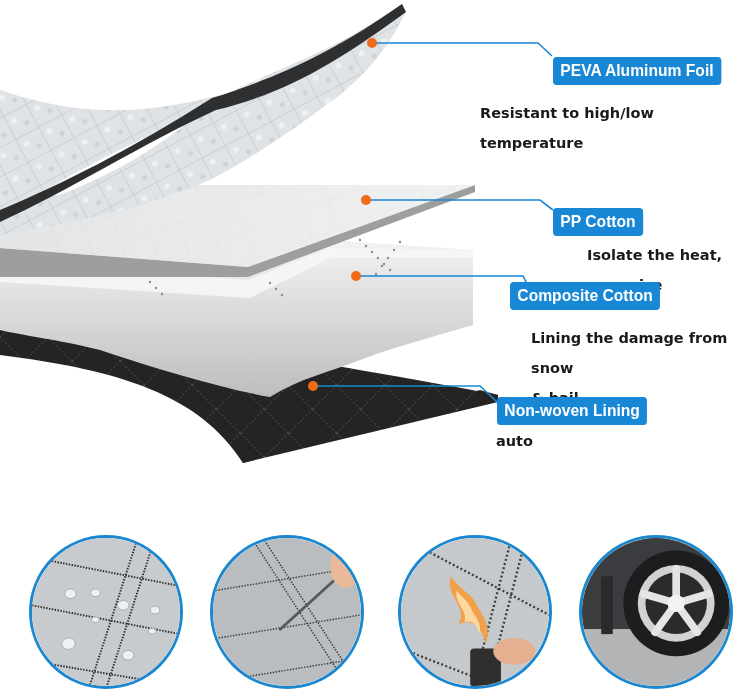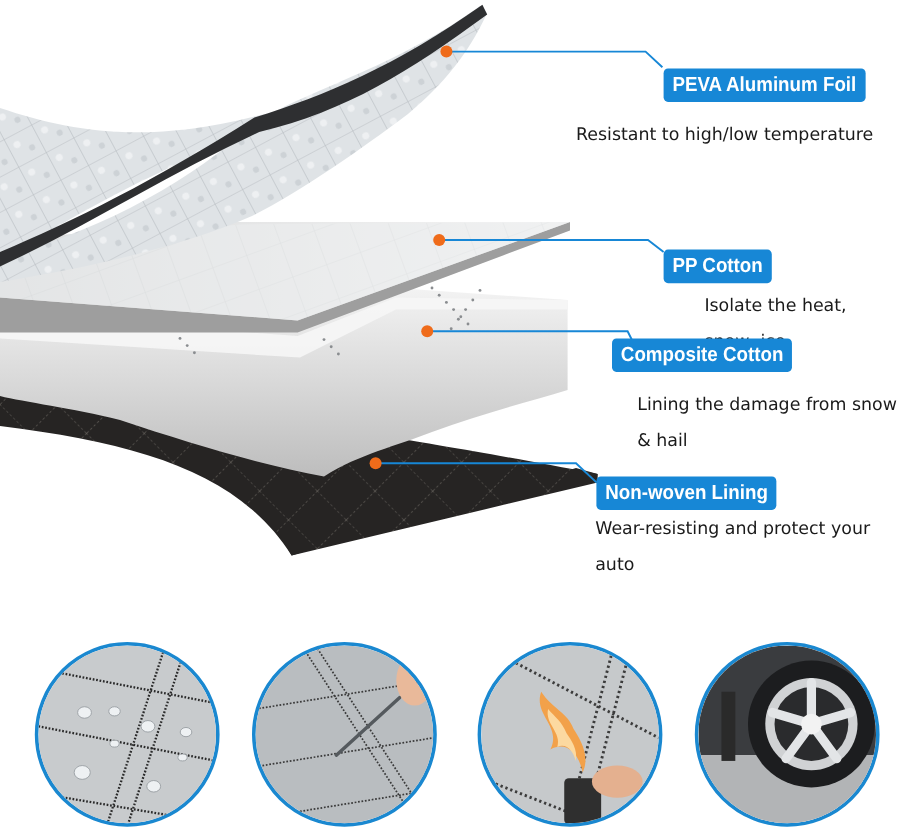--- a/index.html
+++ b/index.html
@@ -8,21 +8,21 @@
   .illus { position: absolute; left: 0; top: 0; width: 751px; height: 520px; }
   .label-box {
     position: absolute; background: #1787d6; color: #ffffff;
     font-family: "Liberation Sans", sans-serif; font-weight: bold;
     font-size: 17px; letter-spacing: 0px; border-radius: 4px;
     padding: 0 8px; height: 28px; line-height: 28px; white-space: nowrap;
     transform: scaleX(0.92); transform-origin: left center;
   }
   .desc {
     position: absolute; color: #1a1a1a;
-    font-family: "DejaVu Sans", sans-serif; font-size: 14.5px; line-height: 30px;
+    font-family: "DejaVu Sans", sans-serif; font-size: 14.5px; line-height: 30px; font-weight: bold;
   }
   .circles { position: absolute; left: 0; top: 520px; width: 751px; height: 180px; }
   .circle {
     position: absolute; width: 154px; height: 154px; border-radius: 50%;
     border: 3px solid #1a88d0; overflow: hidden; box-sizing: border-box;
   }
 </style>
 </head>
 <body>
 
@@ -114,21 +114,20 @@
   <div class="desc" style="left:587px; top:240px;">Isolate the heat, snow, ice</div>
 
   <div class="label-box" style="left:510px; top:282px;">Composite Cotton</div>
   <div class="desc" style="left:531px; top:323px;">
     <div>Lining the damage from snow</div>
     <div>&amp; hail</div>
   </div>
 
   <div class="label-box" style="left:497px; top:397px;">Non-woven Lining</div>
   <div class="desc" style="left:496px; top:426px;">
-    <div>Wear-resisting and protect your</div>
     <div>auto</div>
   </div>
 
   <div class="circles">
 
     <div class="circle" style="left:29px; top:15px;">
       <svg width="100%" height="100%" viewBox="0 0 154 154">
         <rect width="154" height="154" fill="#c8cbcd"></rect>
         <g stroke="#2a2a2a" stroke-width="2" stroke-dasharray="1.5 1.5">
           <line x1="110" y1="0" x2="60" y2="154"></line>

